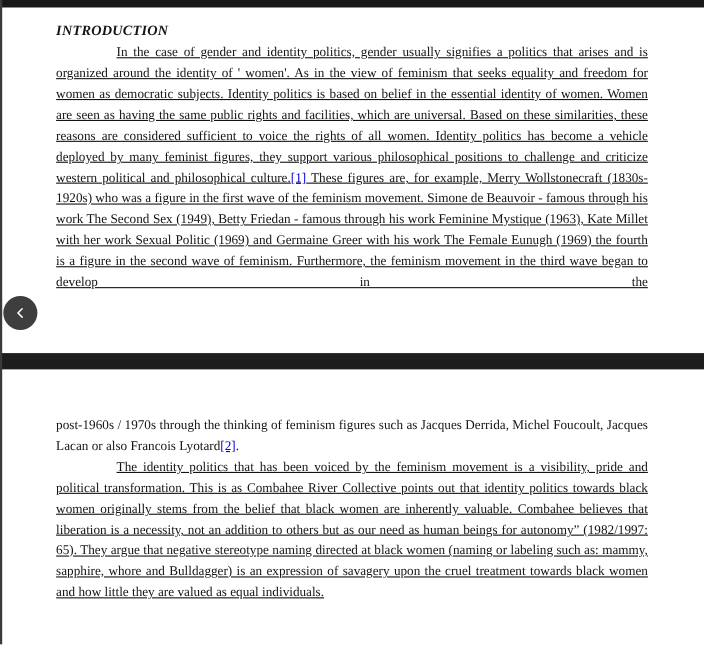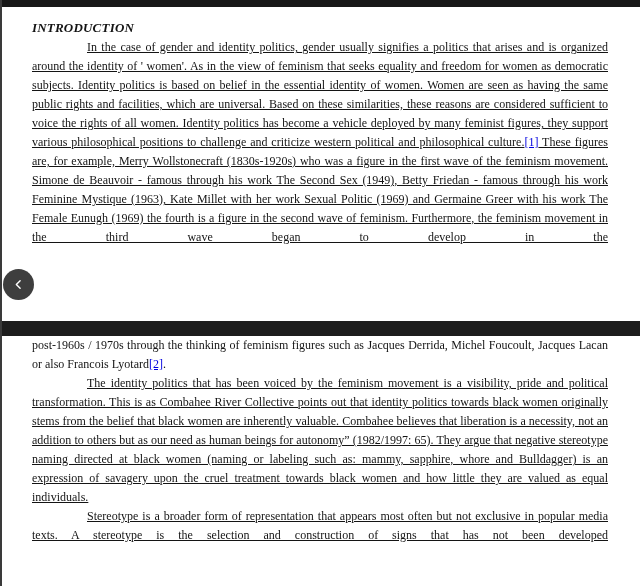--- a/index.html
+++ b/index.html
@@ -27,26 +27,26 @@
     position: absolute; top: 321px; left: 0;
     width: 640px; height: 15px;
     background: #1d1d1d;
   }
   .page {
     position: absolute; left: 0; width: 640px; background: #ffffff;
   }
   .page-1 { top: 7px; height: 314px; }
   .page-2 { top: 336px; height: 250px; }
   .content {
-    margin: 0 32px;
+    margin: 0 51px;
     font-size: 12px;
     line-height: 19px;
   }
   .page-1 .content { padding-top: 11px; }
-  .page-2 .content { }
+  .page-2 .content { padding-top: 41px; }
   .doc-heading {
     font-size: 13px;
     font-weight: bold;
     font-style: italic;
     margin: 0;
     line-height: 20px;
     letter-spacing: 0.2px;
   }
   p { margin: 0; text-align: justify; }
   p.justify-last { text-align-last: justify; }
@@ -75,21 +75,20 @@
     <p class="justify-last indent"><span>In the case of gender and identity politics, gender usually signifies a politics that arises and is organized around the identity of ' women'. As in the view of feminism that seeks equality and freedom for women as democratic subjects. Identity politics is based on belief in the essential identity of women. Women are seen as having the same public rights and facilities, which are universal. Based on these similarities, these reasons are considered sufficient to voice the rights of all women. Identity politics has become a vehicle deployed by many feminist figures, they support various philosophical positions to challenge and criticize western political and philosophical culture.</span><a class="ref-link">[1]</a><span> These figures are, for example, Merry Wollstonecraft (1830s-1920s) who was a figure in the first wave of the feminism movement. Simone de Beauvoir - famous through his work The Second Sex (1949), Betty Friedan - famous through his work Feminine Mystique (1963), Kate Millet with her work Sexual Politic (1969) and Germaine Greer with his work The Female Eunugh (1969) the fourth is a figure in the second wave of feminism. Furthermore, the feminism movement in the third wave began to develop in the</span></p>
   </div>
 </div>
 
 <div class="page-gap"></div>
 
 <div class="page page-2">
   <div class="content">
     <p><span>post-1960s / 1970s through the thinking of feminism figures such as Jacques Derrida, Michel Foucoult, Jacques Lacan or also Francois Lyotard</span><a class="ref-link">[2]</a><span>.</span></p>
     <p class="indent">The identity politics that has been voiced by the feminism movement is a visibility, pride and political transformation. This is as Combahee River Collective points out that identity politics towards black women originally stems from the belief that black women are inherently valuable. Combahee believes that liberation is a necessity, not an addition to others but as our need as human beings for autonomy” (1982/1997: 65). They argue that negative stereotype naming directed at black women (naming or labeling such as: mammy, sapphire, whore and Bulldagger) is an expression of savagery upon the cruel treatment towards black women and how little they are valued as equal individuals.</p>
-    <p class="indent justify-last">Stereotype is a broader form of representation that appears most often but not exclusive in popular media texts. A stereotype is the selection and construction of signs that has not been developed</p>
   </div>
 </div>
 
 <div class="left-edge"></div>
 
 <button class="back-btn">
   <span style="display:flex;">
     <svg viewBox="0 0 24 24" width="13" height="13" aria-hidden="true">
       <polyline points="15,5 8,12 15,19" fill="none" stroke="#ffffff" stroke-width="2.6" stroke-linecap="round" stroke-linejoin="round"></polyline>
     </svg>

